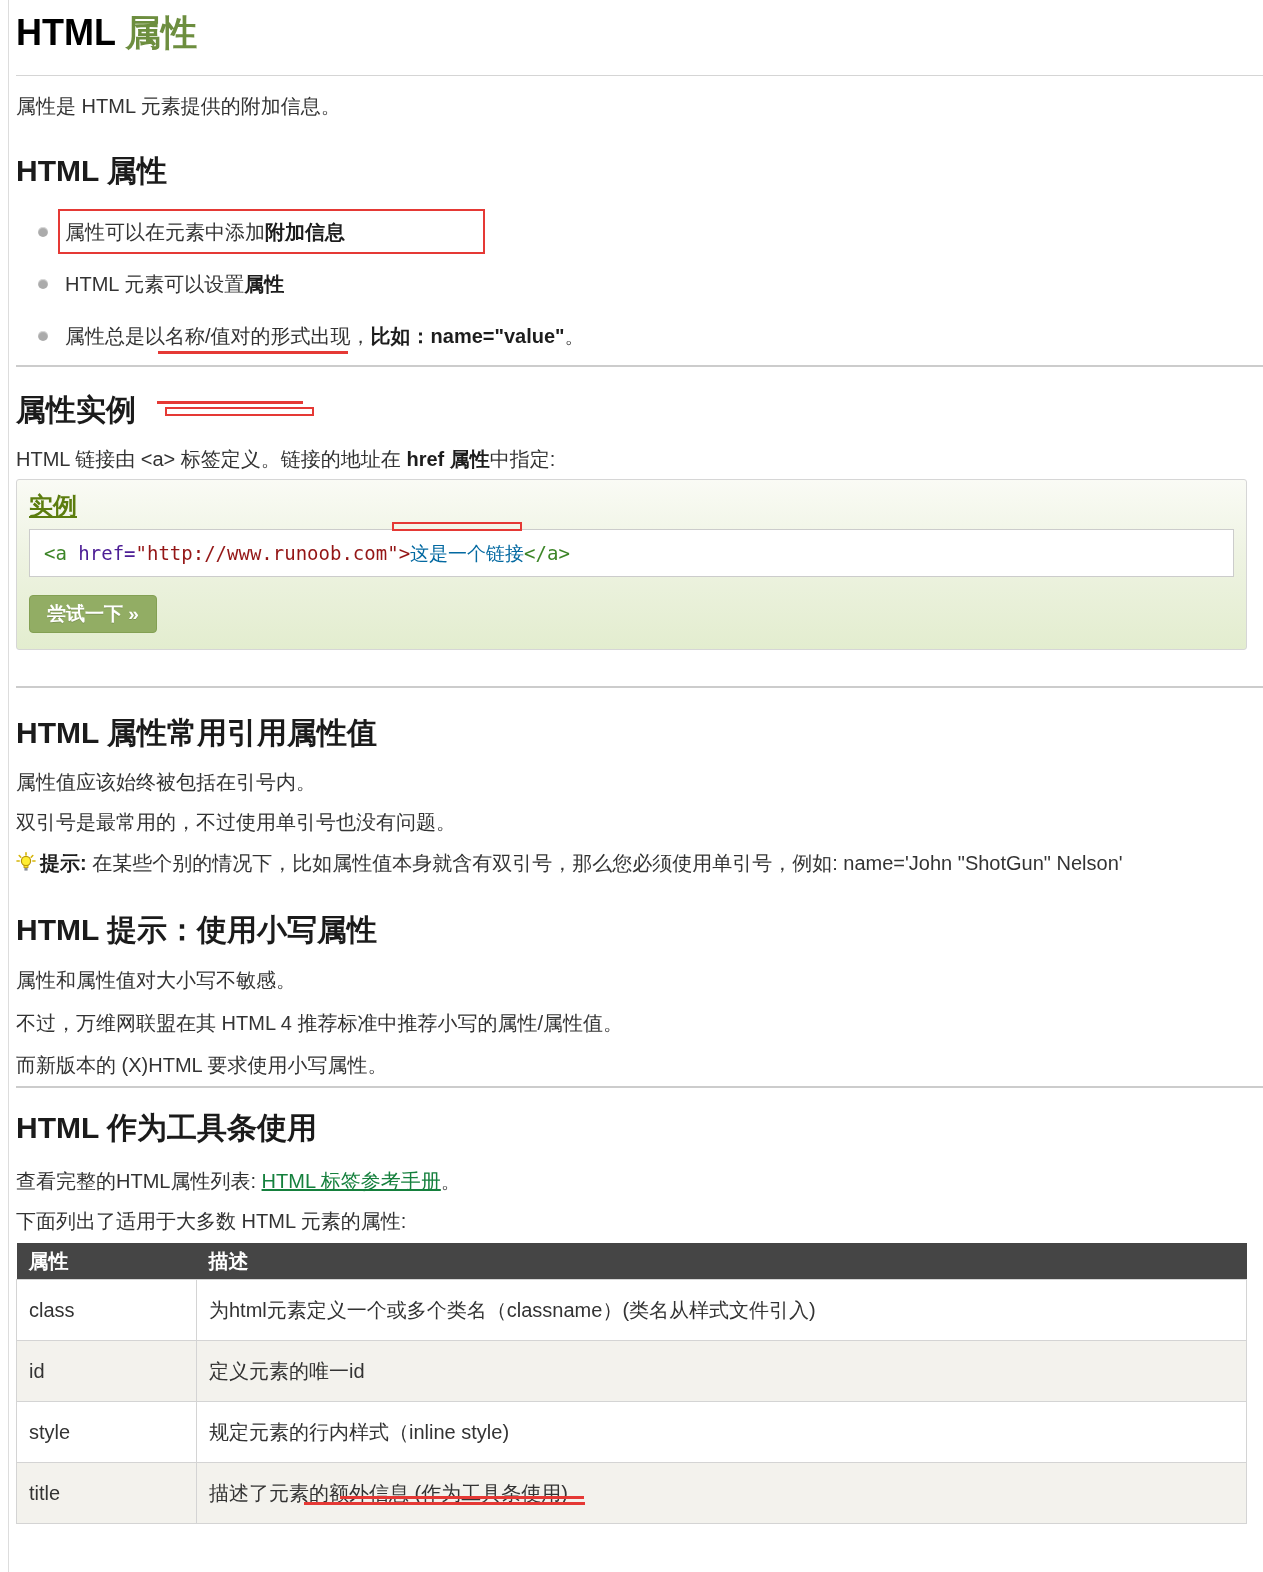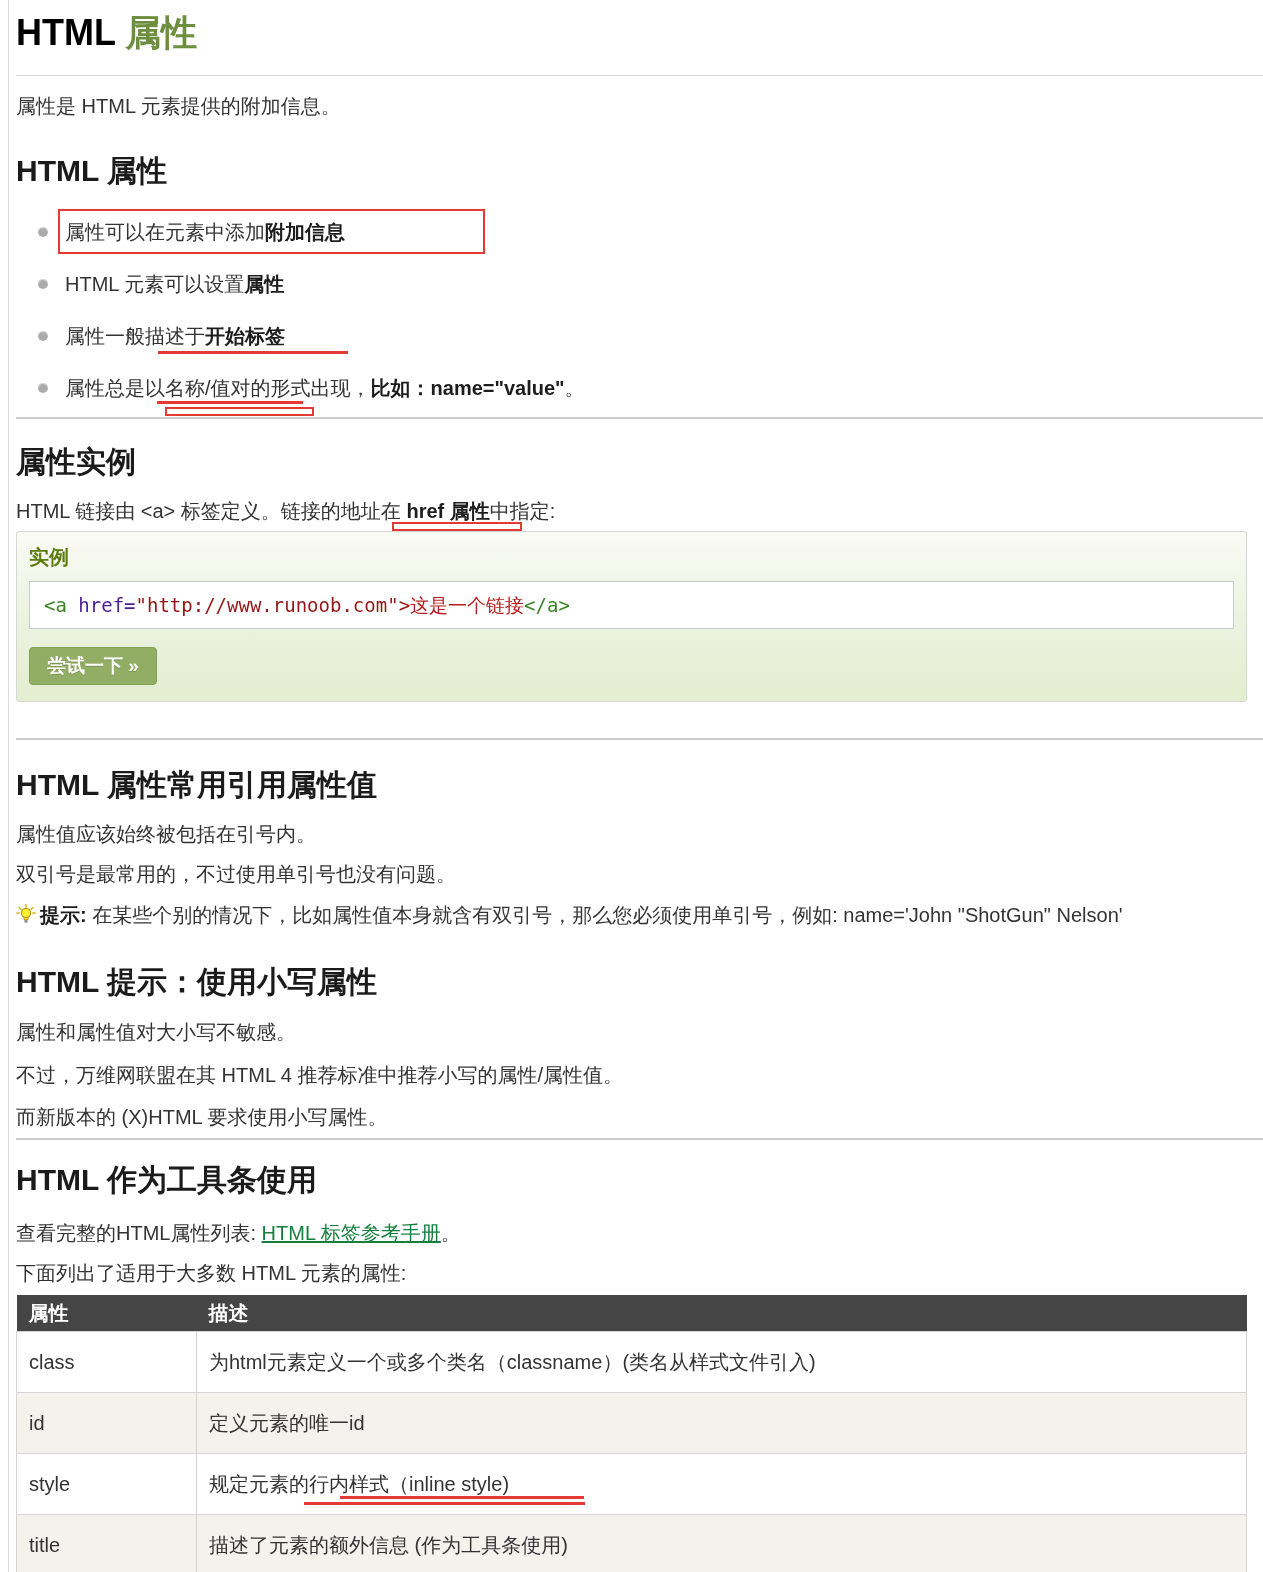--- a/index.html
+++ b/index.html
@@ -19,29 +19,29 @@
   ul.bullets{list-style:none;margin:29px 0 0;padding:0;}
   ul.bullets li{display:flex;align-items:flex-start;margin:0 0 24px 0;padding-left:22px;
     font-size:20px;line-height:28px;}
   ul.bullets li:last-child{margin-bottom:0;}
   .bullet{width:10px;height:10px;border-radius:50%;background:#ababab;flex:0 0 10px;
     margin:9px 17px 0 0;box-shadow:inset 0 1px 1px rgba(255,255,255,.6);}
   b,strong{font-weight:bold;color:#1d1d1d;}
   .example{margin:6px 0 0;border:1px solid #d6d6d6;border-radius:3px;
     background:linear-gradient(180deg,#fafbf5 0%,#eef3e2 45%,#e3edcf 100%);
     padding:12px 12px 16px;}
-  .example-label{font-size:20px;line-height:27px;font-weight:bold;color:#5c7d0e;}
+  .example-label{font-size:24px;line-height:27px;font-weight:bold;color:#5c7d0e;text-decoration:underline;}
   .codebox{margin-top:10px;background:#fff;border:1px solid #ccc;padding:11px 14px;
     font-family:"DejaVu Sans Mono","Liberation Mono",monospace;font-size:19px;line-height:24px;
     margin-right:0;}
   .tok-tag{color:#3c8527;}
   .tok-attr{color:#4c1d95;}
   .tok-val{color:#941616;}
   .tok-gt{color:#941616;}
-  .tok-plain{color:#b91c1c;}
+  .tok-plain{color:#0369a1;}
   .try-btn{display:inline-block;margin-top:18px;background:#92ad64;border:1px solid #83a053;
     border-radius:4px;color:#fff;font-weight:bold;font-size:19px;line-height:24px;
     padding:6px 17px;cursor:pointer;text-shadow:0 1px 0 rgba(0,0,0,.15);}
   .tip-row{display:flex;align-items:flex-start;}
   .tip-row svg{margin:3px 4px 0 0;flex:0 0 auto;}
   a.green-link{color:#15803d;text-decoration:underline;cursor:pointer;}
   table.ref{border-collapse:collapse;table-layout:fixed;width:1231px;margin-top:8px;
     font-size:20px;}
   table.ref th{background:#454545;color:#fff;font-weight:bold;text-align:left;
     padding:6px 12px;line-height:24px;border:0;}
@@ -69,24 +69,20 @@
   <h2 style="margin-top:32px">HTML 属性</h2>
 
   <ul class="bullets">
     <li>
       <span class="bullet"></span>
       <span class="li-text"><span>属性可以在元素中添加</span><b>附加信息</b><span></span></span>
     </li>
     <li>
       <span class="bullet"></span>
       <span class="li-text"><span>HTML 元素可以设置</span><b>属性</b><span></span></span>
-    </li>
-    <li>
-      <span class="bullet"></span>
-      <span class="li-text"><span>属性一般描述于</span><b>开始标签</b><span></span></span>
     </li>
     <li>
       <span class="bullet"></span>
       <span class="li-text"><span>属性总是以名称/值对的形式出现，</span><b>比如：name="value"</b><span>。</span></span>
     </li>
   </ul>
 
   <hr class="divider" style="margin-top:15px">
 
   <h2 style="margin-top:24px">属性实例</h2>

